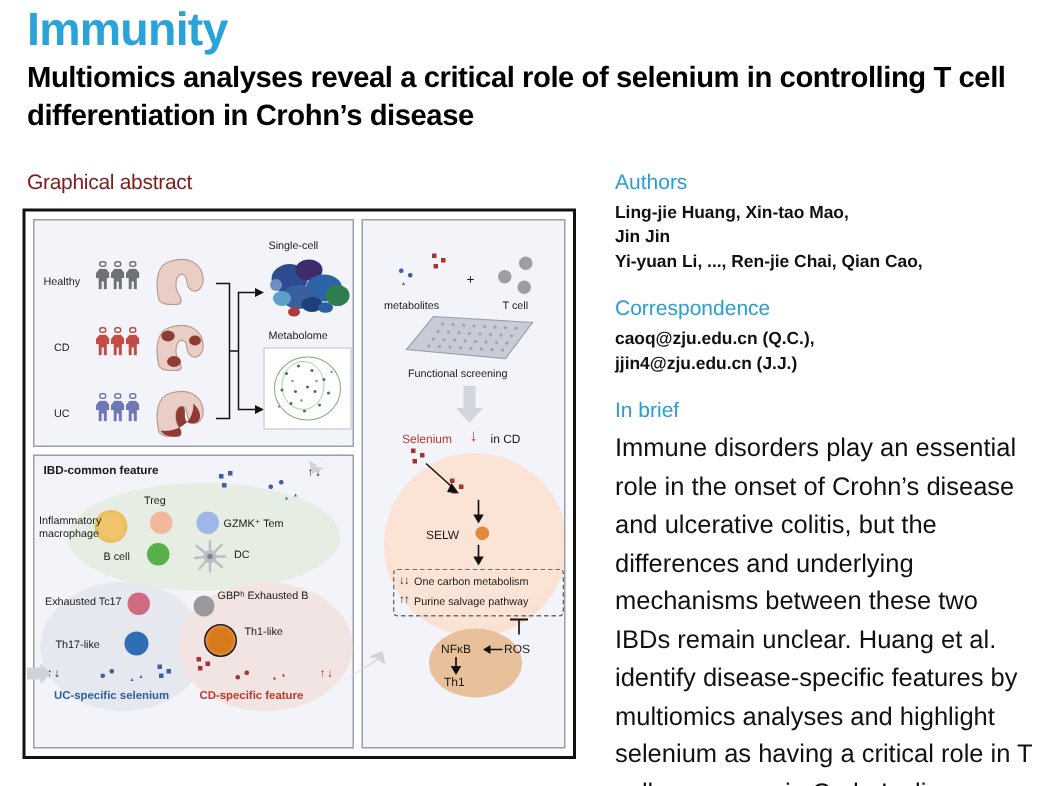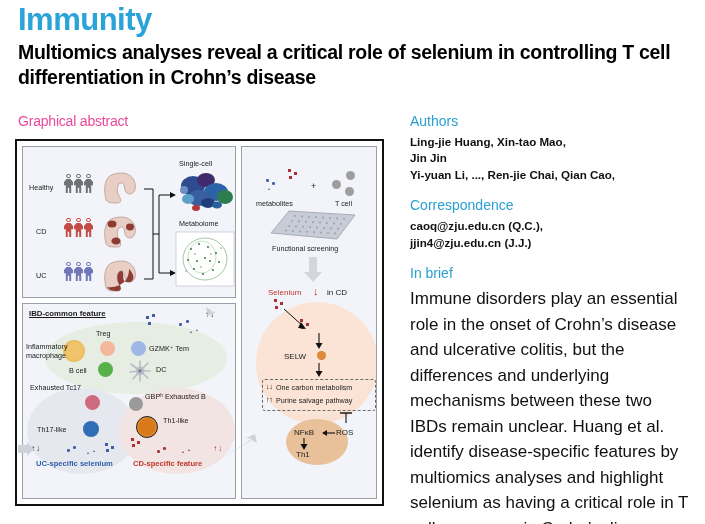--- a/index.html
+++ b/index.html
@@ -12,21 +12,21 @@
     position:absolute;left:18px;top:4px;
     font-size:31px;font-weight:bold;letter-spacing:-0.5px;
     color:#29a3d8;line-height:1;
   }
   .art-title{
     position:absolute;left:18px;top:40px;width:665px;
     font-size:19.5px;font-weight:bold;line-height:1.3;
     color:#000;letter-spacing:-0.3px;
   }
   .sec-head{
-    color:#ec4899;font-size:14px;font-weight:normal;
+    color:#7f1d1d;font-size:14px;font-weight:normal;
     letter-spacing:-0.2px;
   }
   .ga-head{position:absolute;left:18px;top:113px;}
   .fig-box{
     position:absolute;left:15px;top:139px;width:369px;height:367px;
     border:2.5px solid #111;background:#fff;box-sizing:border-box;
   }
   .fig-inner{position:absolute;inset:5px;display:flex;gap:5px;}
   .col-left{width:214px;display:flex;flex-direction:column;gap:5px;}
   .col-right{flex:1;}
@@ -167,21 +167,21 @@
               <circle cx="36" cy="23" r="0.8"></circle>
               <circle cx="26" cy="36" r="0.8"></circle>
             <circle cx="46" cy="17" r="0.8"></circle>
               <circle cx="11" cy="40" r="0.8"></circle>
           </g>
         </svg>
       </div>
 
       <div class="panel p-feature">
 
-        <div class="lbl b" style="left:6px;top:5px;font-size:7.8px;text-decoration:underline;">IBD-common feature</div>
+        <div class="lbl b" style="left:6px;top:5px;font-size:7.8px;">IBD-common feature</div>
 
         <div class="blob" style="left:22px;top:18px;width:182px;height:72px;background:#e6ede2;"></div>
 
         <div class="blob" style="left:4px;top:84px;width:110px;height:86px;background:#e6e8f0;"></div>
 
         <div class="blob" style="left:96px;top:84px;width:116px;height:86px;background:#f2e4e2;"></div>
 
         <div class="cell" style="left:40px;top:36px;width:22px;height:22px;background:radial-gradient(circle,#f0c46a 45%,#e8b44e 100%);"></div>
         <div class="lbl" style="left:3px;top:38px;">Inflammatory</div>
         <div class="lbl" style="left:3px;top:47px;">macrophage</div>
@@ -206,21 +206,21 @@
         <div class="dotset" style="position:absolute;left:120px;top:10px;width:70px;height:26px;color:#3f5fa8;">
           <span class="sq" style="left:3px;top:2px;background:#3f5fa8;"></span>
           <span class="sq" style="left:9px;top:0px;background:#3f5fa8;"></span>
           <span class="sq" style="left:5px;top:8px;background:#3f5fa8;"></span>
           <span class="ci" style="left:36px;top:9px;background:#3f5fa8;"></span>
           <span class="ci" style="left:43px;top:6px;background:#3f5fa8;"></span>
           <span class="tri" style="left:47px;top:17px;color:#3f5fa8;"></span>
           <span class="tri" style="left:53px;top:15px;color:#3f5fa8;"></span>
         </div>
 
-        <div class="lbl" style="left:7px;top:79px;">Exhausted Tc17</div>
+        <div class="lbl" style="left:7px;top:92px;">Exhausted Tc17</div>
         <div class="cell" style="left:62px;top:91px;width:15px;height:15px;background:#cf6b80;"></div>
         <div class="lbl" style="left:14px;top:121px;">Th17-like</div>
         <div class="cell" style="left:60px;top:117px;width:16px;height:16px;background:#2f6db5;"></div>
 
         <div class="lbl big" style="left:8px;top:140px;letter-spacing:1px;">↑↓</div>
         <div class="dotset" style="position:absolute;left:42px;top:138px;width:60px;height:22px;">
           <span class="ci" style="left:2px;top:7px;background:#3f5fa8;"></span>
           <span class="ci" style="left:8px;top:4px;background:#3f5fa8;"></span>
           <span class="tri" style="left:22px;top:10px;color:#3f5fa8;"></span>
           <span class="tri" style="left:28px;top:8px;color:#3f5fa8;"></span>

